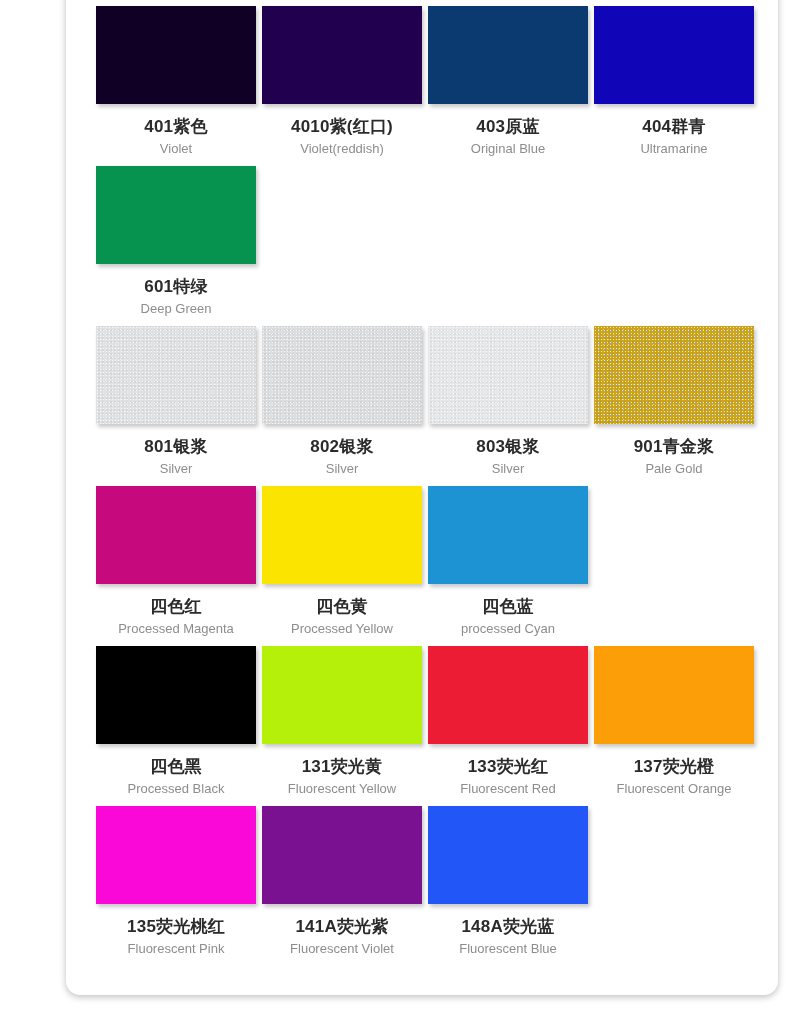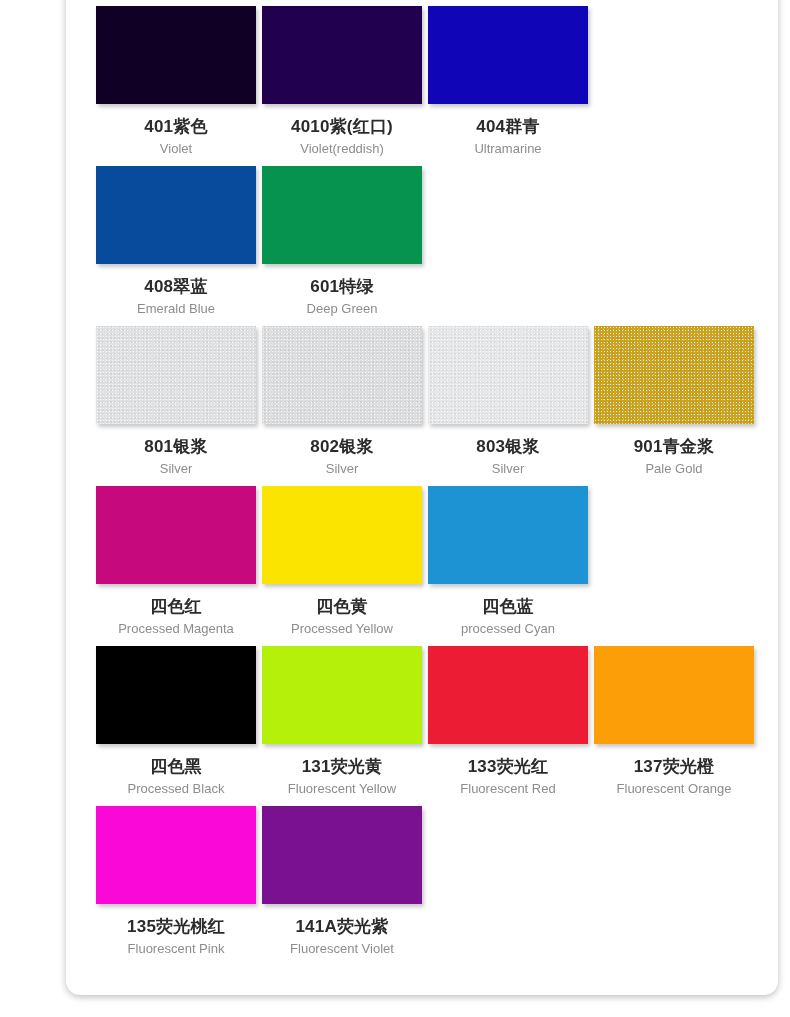--- a/index.html
+++ b/index.html
@@ -108,32 +108,32 @@
             <div class="swatch-chip" style="background-color: rgb(17, 0, 37);"></div>
             <div class="swatch-name-cn">401紫色</div>
             <div class="swatch-name-en">Violet</div>
           </div>
           <div class="swatch-cell">
             <div class="swatch-chip" style="background-color: rgb(34, 0, 80);"></div>
             <div class="swatch-name-cn">4010紫(红口)</div>
             <div class="swatch-name-en">Violet(reddish)</div>
           </div>
           <div class="swatch-cell">
+            <div class="swatch-chip" style="background-color: rgb(10, 58, 112);"></div>
+            <div class="swatch-name-cn">403原蓝</div>
+            <div class="swatch-name-en">Original Blue</div>
+          </div>
+          <div class="swatch-cell">
             <div class="swatch-chip" style="background-color: rgb(16, 6, 184);"></div>
             <div class="swatch-name-cn">404群青</div>
             <div class="swatch-name-en">Ultramarine</div>
           </div>
         </div>
         <div class="swatch-row">
           <div class="swatch-cell">
-            <div class="swatch-chip" style="background-color: rgb(8, 74, 156);"></div>
-            <div class="swatch-name-cn">408翠蓝</div>
-            <div class="swatch-name-en">Emerald Blue</div>
-          </div>
-          <div class="swatch-cell">
             <div class="swatch-chip" style="background-color: rgb(6, 147, 80);"></div>
             <div class="swatch-name-cn">601特绿</div>
             <div class="swatch-name-en">Deep Green</div>
           </div>
         </div>
         <div class="swatch-row">
           <div class="swatch-cell">
             <div class="swatch-chip metallic" style="background-color: rgb(224, 225, 227);"></div>
             <div class="swatch-name-cn">801银浆</div>
             <div class="swatch-name-en">Silver</div>
@@ -197,17 +197,22 @@
           <div class="swatch-cell">
             <div class="swatch-chip" style="background-color: rgb(249, 8, 215);"></div>
             <div class="swatch-name-cn">135荧光桃红</div>
             <div class="swatch-name-en">Fluorescent Pink</div>
           </div>
           <div class="swatch-cell">
             <div class="swatch-chip" style="background-color: rgb(122, 17, 145);"></div>
             <div class="swatch-name-cn">141A荧光紫</div>
             <div class="swatch-name-en">Fluorescent Violet</div>
           </div>
+          <div class="swatch-cell">
+            <div class="swatch-chip" style="background-color: rgb(35, 86, 246);"></div>
+            <div class="swatch-name-cn">148A荧光蓝</div>
+            <div class="swatch-name-en">Fluorescent Blue</div>
+          </div>
           <div class="swatch-cell empty"></div>
         </div>
       </div>
   </div>
 </div>
 
 </body></html>

